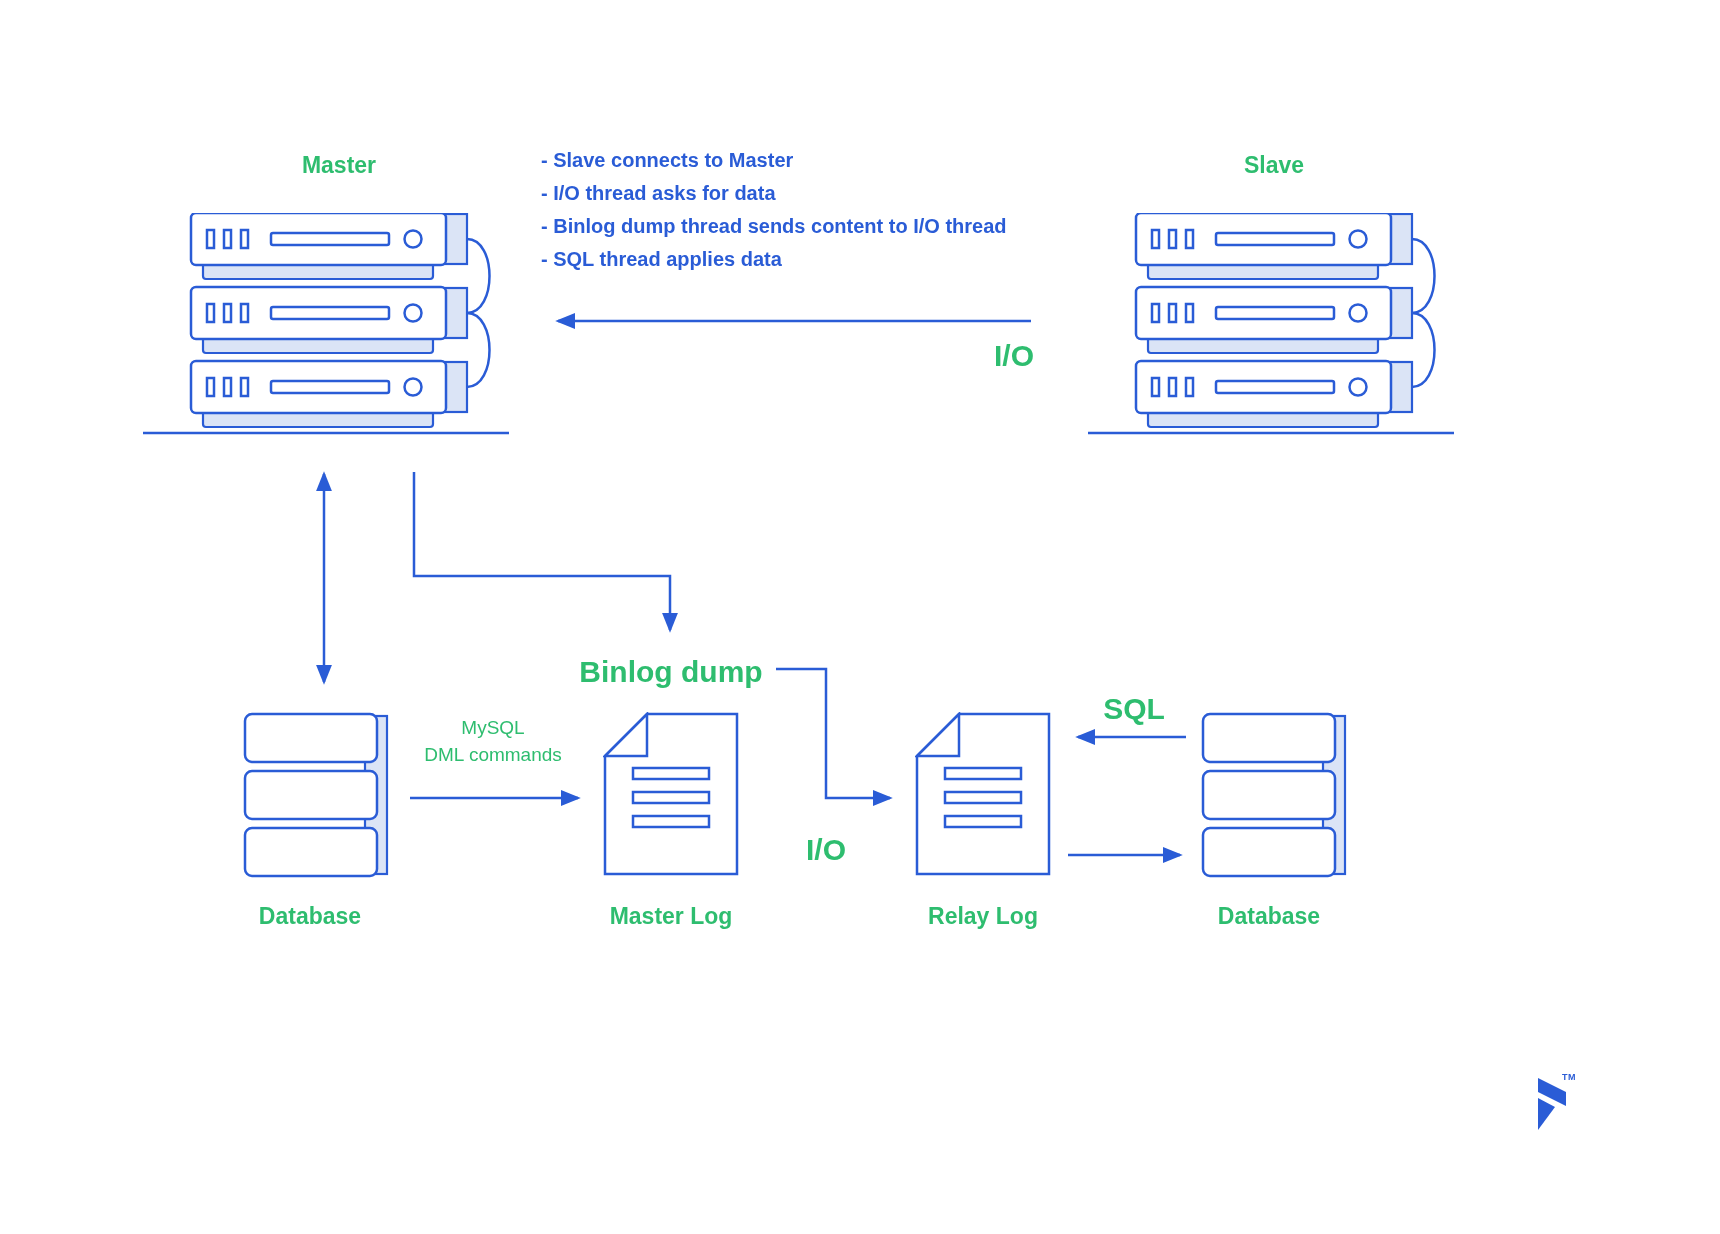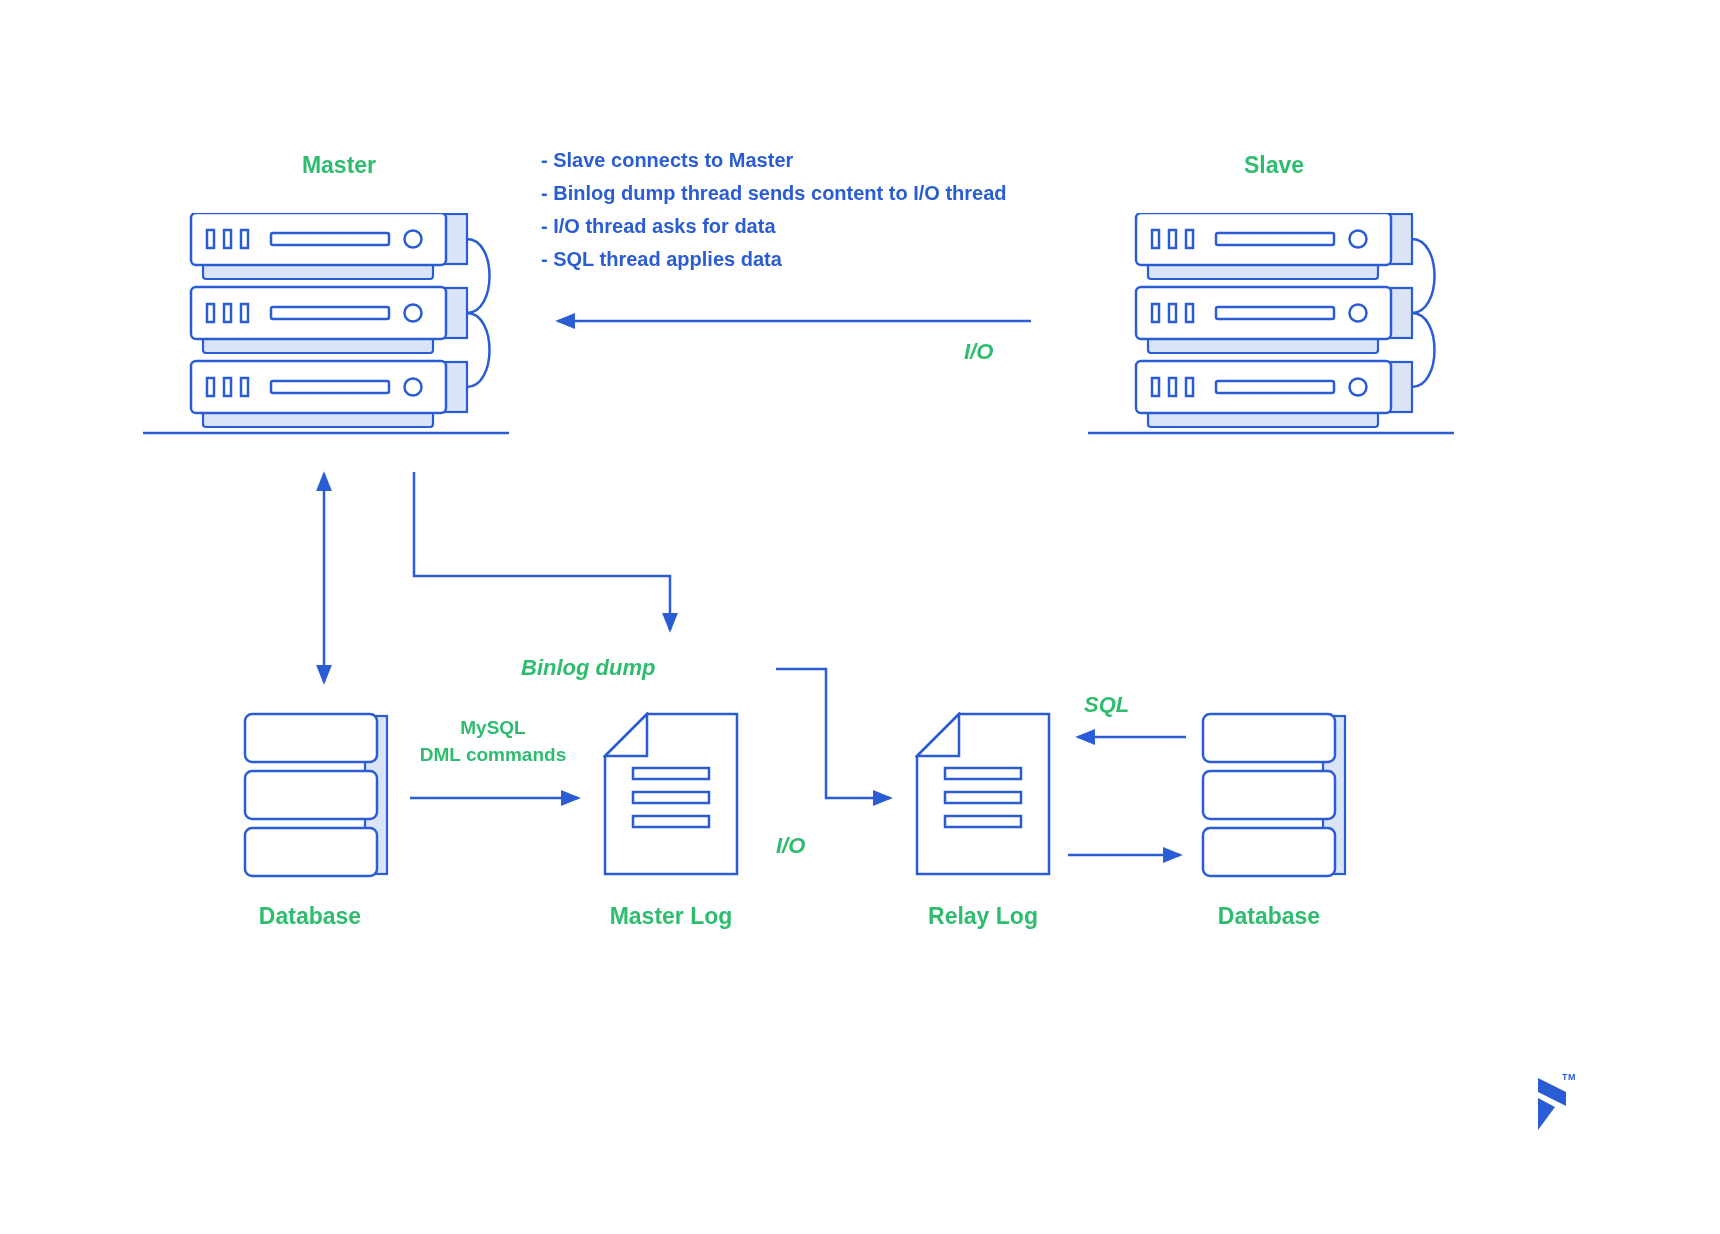--- a/index.html
+++ b/index.html
@@ -27,26 +27,26 @@
   
   .green-label{
     color:var(--green);
     font-weight:bold;
     font-size:23px;
     text-align:center;
   }
   .green-small{
     color:var(--green);
     font-weight:bold;
-    font-size:22px;
-    font-style:italic;
+    font-size:30px;
+    text-align:center;
   }
   .dml-label{
     color:var(--green);
-    font-weight:bold;
+    font-weight:normal;
     font-size:19px;
     line-height:27px;
     text-align:center;
   }
   .notes{
     color:var(--blue);
     font-weight:bold;
     font-size:20px;
     line-height:33px;
   }
@@ -186,22 +186,22 @@
     <rect class="shape" x="30" y="80" width="76" height="11"></rect>
     <rect class="shape" x="30" y="104" width="76" height="11"></rect>
   </svg>
 
   <div class="abs green-label" style="left:183px;top:152px;width:300px;">Master</div>
 
   <div class="abs green-label" style="left:1118px;top:152px;width:300px;">Slave</div>
 
   <div class="abs notes" style="left:535px;top:144px;">
     <div>- Slave connects to Master</div>
+    <div>- I/O thread asks for data</div>
     <div>- Binlog dump thread sends content to I/O thread</div>
-    <div>- I/O thread asks for data</div>
     <div>- SQL thread applies data</div>
   </div>
 
   <div class="abs green-small" style="left:958px;top:339px;width:100px;">I/O</div>
 
   <div class="abs green-small" style="left:515px;top:655px;width:300px;">Binlog dump</div>
 
   <div class="abs dml-label" style="left:377px;top:714px;width:220px;">
     <div>MySQL</div>
     <div>DML commands</div>

